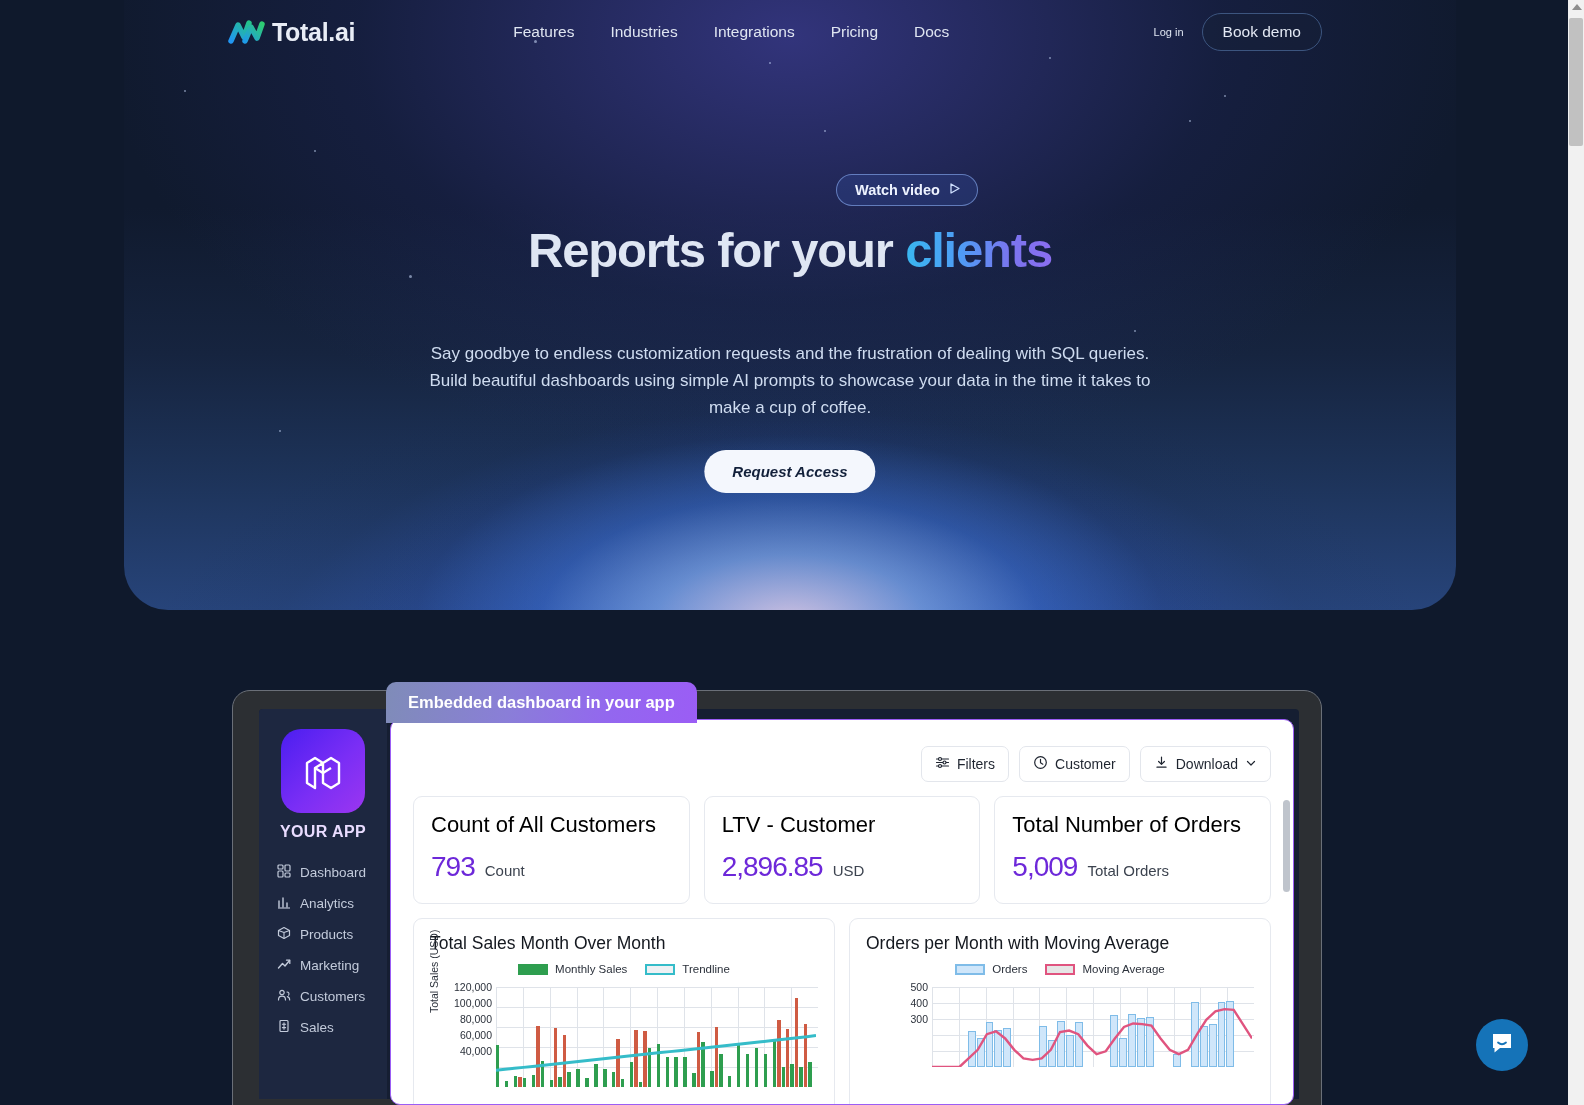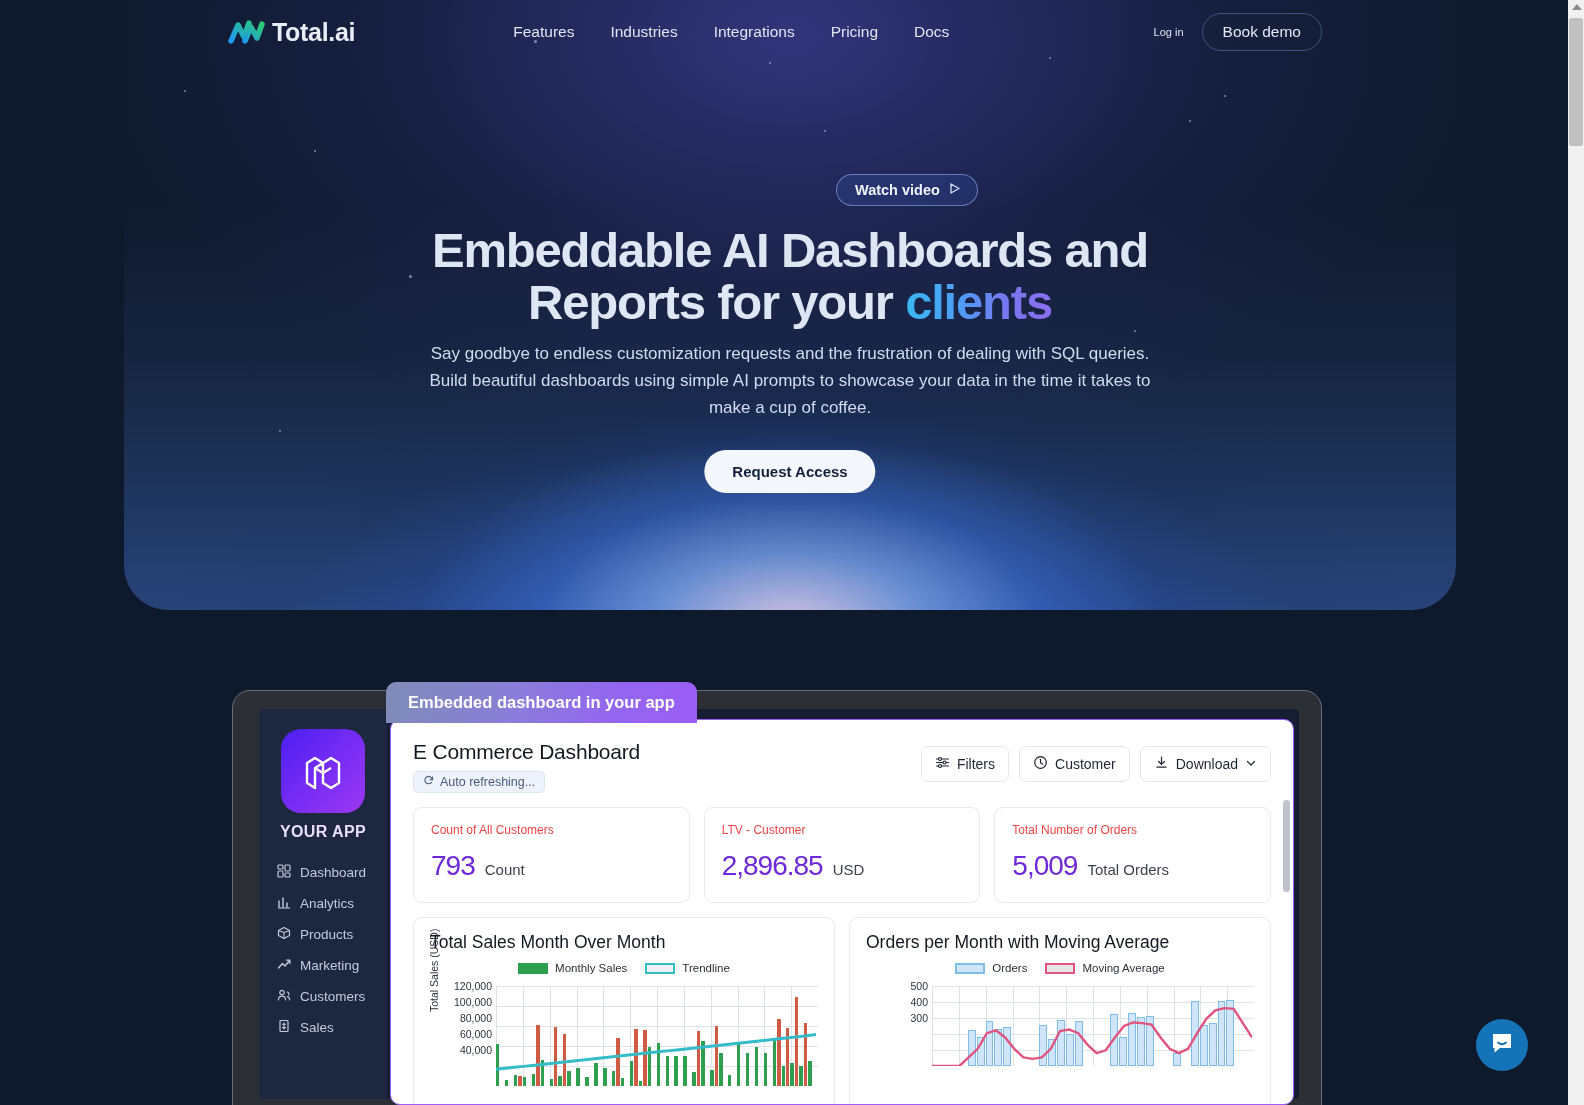--- a/index.html
+++ b/index.html
@@ -79,21 +79,21 @@
   }
   .grad-clients {
     background:linear-gradient(90deg,#39b7f0 0%, #4f9cf5 38%, #7a74ee 72%, #8b6ef0 100%);
     -webkit-background-clip:text; background-clip:text; color:transparent;
   }
   .hero-sub {
     position:absolute; left:50%; transform:translateX(-50%); top:340px;
     width:740px; text-align:center;
     color:#cfdcf0; font-size:17px; line-height:27px;
   }
-  .hero-cta { position:absolute; left:50%; transform:translateX(-50%); top:450px; display:flex; gap:22px; }
+  .hero-cta { position:absolute; left:50%; transform:translateX(-50%); top:450px; display:flex; gap:22px;font-style:italic; }
   .btn-request {
     background:#f4f7fd; color:#12203a; border-radius:999px;
     padding:13px 28px; font-size:15px; font-weight:600; cursor:pointer;
   }
   .btn-docs {
     background:rgba(70,108,186,.62); color:#f2f6ff; border-radius:999px;
     padding:13px 24px; font-size:15px; font-weight:600; cursor:pointer;
     display:flex; align-items:center; gap:10px;
   }
 
@@ -150,21 +150,21 @@
   .dash-btn {
     display:flex; align-items:center; gap:7px;
     border:1px solid #e3e6ec; border-radius:7px; background:#fff;
     padding:8px 13px; font-size:14px; color:#1f2530; cursor:pointer; white-space:nowrap;
   }
   .kpi-row { display:flex; gap:14px; padding:14px 22px 0 22px; }
   .kpi-card {
     flex:1; border:1px solid #e6e9ef; border-radius:9px; background:#fff;
     padding:15px 17px 20px 17px;
   }
-  .kpi-label { font-size:12px; color:#ef4444; }
+  .kpi-label { font-size:22px; color:#000000; }
   .kpi-value-row { display:flex; align-items:baseline; gap:10px; margin-top:13px; }
   .kpi-value { font-size:28px; font-weight:400; color:#6d28d9; letter-spacing:-1px; }
   .kpi-unit { font-size:15px; color:#3c434f; }
 
   .chart-row { display:flex; gap:14px; padding:14px 22px 0 22px; }
   .chart-card {
     flex:1; border:1px solid #e6e9ef; border-radius:9px; background:#fff;
     padding:14px 16px 0 16px; height:200px; overflow:hidden; position:relative;
   }
   .chart-title { font-size:17.5px; color:#14181f; }
@@ -258,21 +258,20 @@
     <div class="watch-video">
       <span>Watch video</span>
       <span>
         <svg width="13" height="13" viewBox="0 0 13 13">
             <path d="M3 2 L11 6.5 L3 11 Z" fill="none" stroke="#cfe0ff" stroke-width="1.3" stroke-linejoin="round"></path>
           </svg>
       </span>
     </div>
 
     <div class="hero-title">
-      <div>Embeddable AI Dashboards and</div>
       <div>
         <span>Reports for your </span><span class="grad-clients">clients</span>
       </div>
     </div>
 
     <div class="hero-sub">Say goodbye to endless customization requests and the frustration of dealing with SQL queries. Build beautiful dashboards using simple AI prompts to showcase your data in the time it takes to make a cup of coffee.</div>
 
     <div class="hero-cta">
       <div class="btn-request">Request Access</div>
     </div>
@@ -351,32 +350,20 @@
         </div>
       </div>
     </div>
   </div>
 
   <div class="embed-label">Embedded dashboard in your app</div>
 
   <div class="embed-card">
 
     <div class="dash-head">
-      <div>
-        <div class="dash-title">E Commerce Dashboard</div>
-        <div class="auto-refresh">
-          <span>
-            <svg width="11" height="11" viewBox="0 0 12 12">
-                <path d="M10 5 A4 4 0 1 0 9.2 8" fill="none" stroke="#4a5a7a" stroke-width="1.2" stroke-linecap="round"></path>
-                <path d="M10.4 2.2 V5.1 H7.6" fill="none" stroke="#4a5a7a" stroke-width="1.2" stroke-linecap="round" stroke-linejoin="round"></path>
-              </svg>
-          </span>
-          <span>Auto refreshing...</span>
-        </div>
-      </div>
 
       <div class="dash-actions">
         <div class="dash-btn">
           <span>
             <svg width="15" height="15" viewBox="0 0 15 15">
                 <path d="M1.5 4 H13.5 M1.5 7.5 H13.5 M1.5 11 H13.5" stroke="#1f2530" stroke-width="1.2" stroke-linecap="round"></path>
                 <circle cx="5" cy="4" r="1.5" fill="#fff" stroke="#1f2530" stroke-width="1.2"></circle>
                 <circle cx="9.5" cy="7.5" r="1.5" fill="#fff" stroke="#1f2530" stroke-width="1.2"></circle>
                 <circle cx="5" cy="11" r="1.5" fill="#fff" stroke="#1f2530" stroke-width="1.2"></circle>
               </svg>

